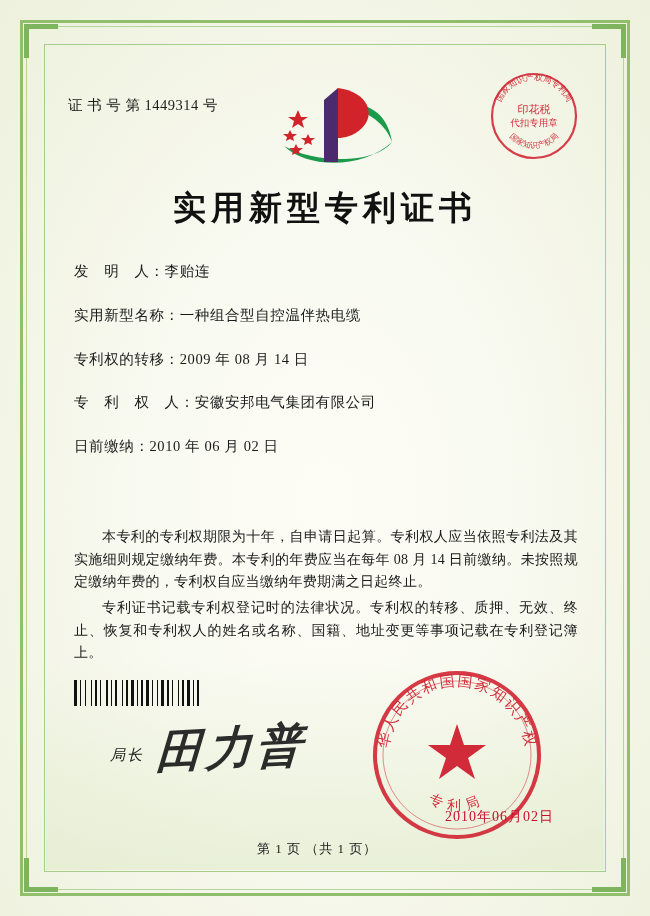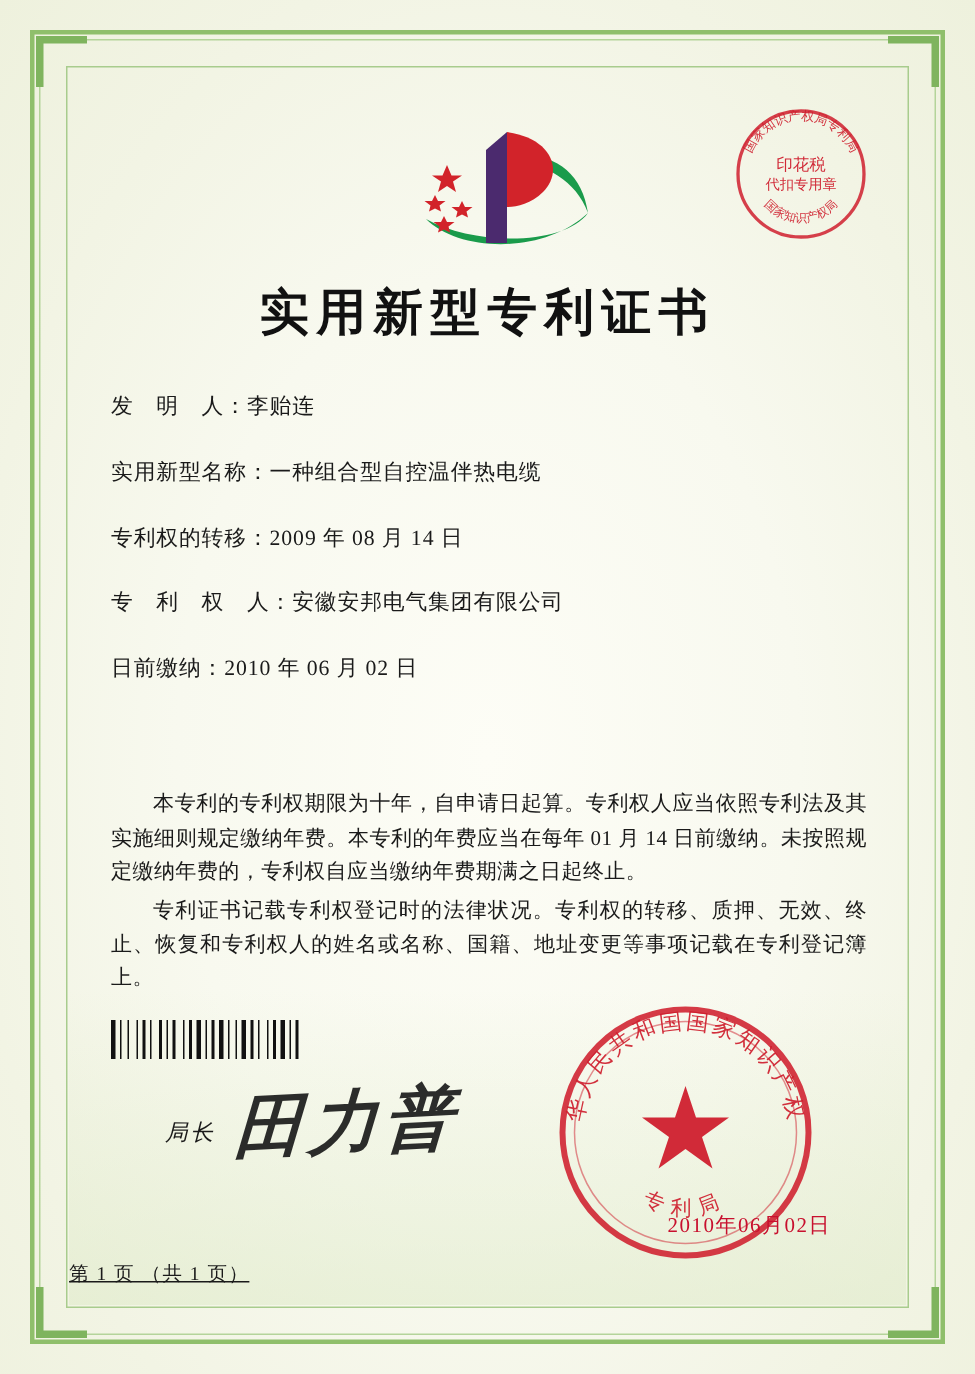--- a/index.html
+++ b/index.html
@@ -198,43 +198,43 @@
     font-size: 14px;
     color: #c8102e;
     letter-spacing: 1px;
     white-space: nowrap;
   }
 
   .page-number {
     position: absolute;
     left: 0; right: 16px;
     bottom: 12px;
-    text-align: left;
+    text-align: center;
     font-size: 13px;
     color: #1a1a1a;
     letter-spacing: 1px;
-    text-decoration: underline;
   }
 </style>
 </head>
 <body>
 
 <div id="certificate">
 
   <div class="border-outer"></div>
   <div class="border-mid"></div>
   <div class="border-inner"></div>
   <div class="corner tl"></div>
   <div class="corner tr"></div>
   <div class="corner bl"></div>
   <div class="corner br"></div>
   <div class="watermark-band"></div>
 
   <div class="content">
 
+    <div class="serial">证 书 号 第 1449314 号</div>
 
     <div class="logo">
       <svg viewBox="0 0 130 90" width="130" height="90">
 
         <path d="M8 62 C 30 84, 86 86, 116 58 C 100 80, 40 80, 8 62 Z" fill="#1a9b4b"></path>
         <path d="M62 20 C 92 16, 112 30, 116 58 C 108 36, 88 26, 62 20 Z" fill="#1a9b4b"></path>
 
         <path d="M48 78 L48 16 L62 4 L62 78 Z" fill="#4b2a6e"></path>
 
         <path d="M62 4 C 92 8, 100 30, 86 44 C 78 52, 68 54, 62 54 Z" fill="#d2232a"></path>
@@ -278,21 +278,21 @@
       </div>
       <div class="field-row">
         <span class="field-label">专　利　权　人：</span><span class="field-value">安徽安邦电气集团有限公司</span>
       </div>
       <div class="field-row">
         <span class="field-label">日前缴纳：</span><span class="field-value">2010 年 06 月 02 日</span>
       </div>
     </div>
 
     <div class="paragraphs">
-      <p>本专利的专利权期限为十年，自申请日起算。专利权人应当依照专利法及其实施细则规定缴纳年费。本专利的年费应当在每年 01 月 14 日前缴纳。未按照规定缴纳年费的，专利权自应当缴纳年费期满之日起终止。</p>
+      <p>本专利的专利权期限为十年，自申请日起算。专利权人应当依照专利法及其实施细则规定缴纳年费。本专利的年费应当在每年 08 月 14 日前缴纳。未按照规定缴纳年费的，专利权自应当缴纳年费期满之日起终止。</p>
       <p>专利证书记载专利权登记时的法律状况。专利权的转移、质押、无效、终止、恢复和专利权人的姓名或名称、国籍、地址变更等事项记载在专利登记簿上。</p>
     </div>
 
     <div class="barcode">
         <i style="width: 3px; background: rgb(17, 17, 17);"></i>
         <i style="width: 1px; background: transparent;"></i>
         <i style="width: 1px; background: rgb(17, 17, 17);"></i>
         <i style="width: 2px; background: transparent;"></i>
         <i style="width: 1px; background: rgb(17, 17, 17);"></i>
         <i style="width: 3px; background: transparent;"></i>

